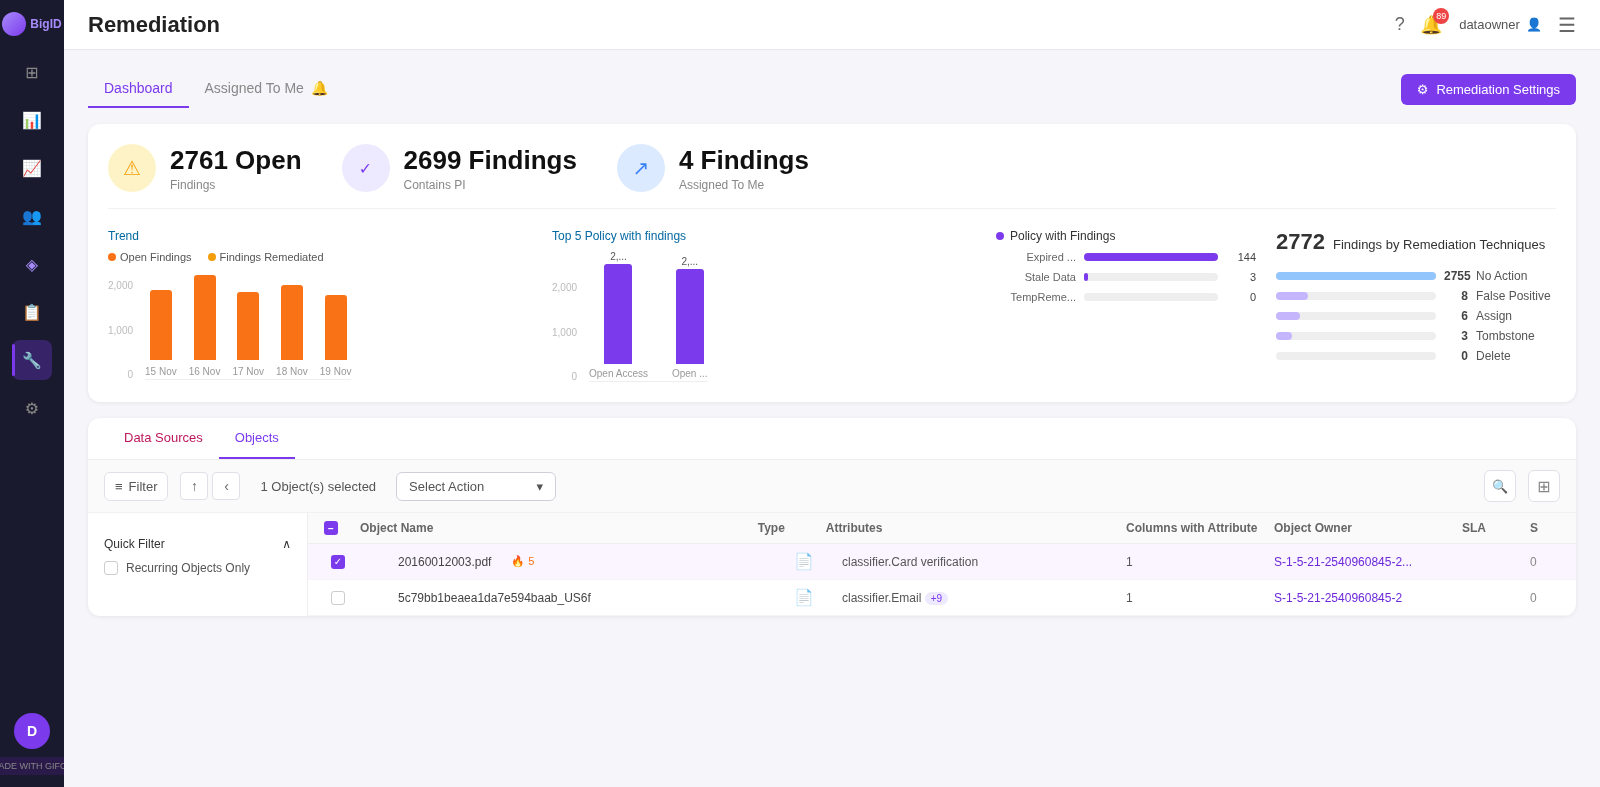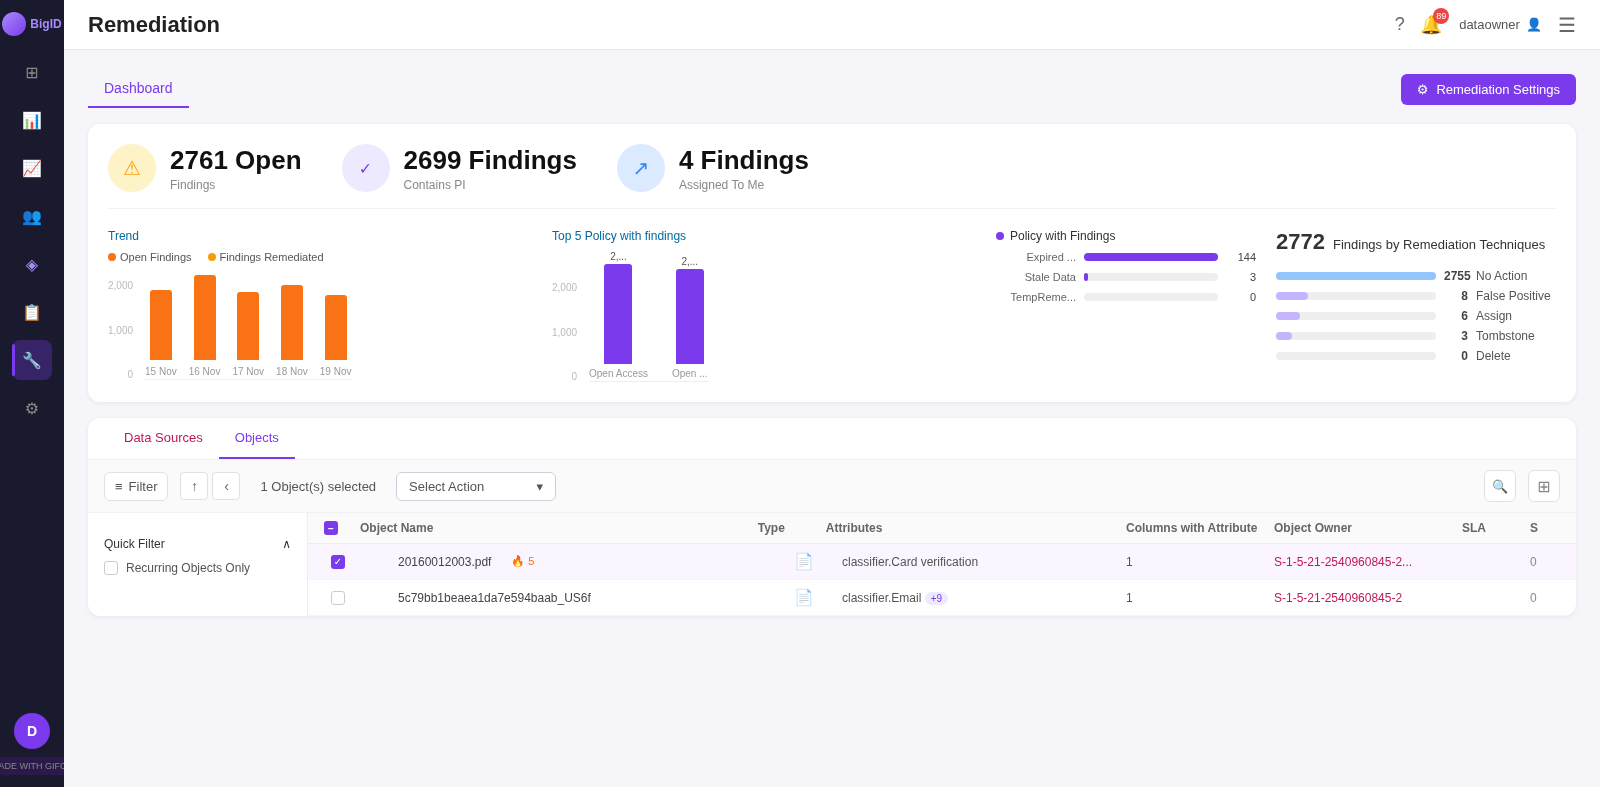--- a/index.html
+++ b/index.html
@@ -121,21 +121,21 @@
     .th-s { width: 30px; flex-shrink: 0; }
     .table-row-item { display: flex; align-items: center; padding: 8px 16px; border-bottom: 1px solid #f5f5f8; font-size: 12px; color: #444; gap: 8px; }
     .row-check-checked { width: 28px; flex-shrink: 0; display: flex; align-items: center; justify-content: center; }
     .checked-box { width: 14px; height: 14px; background: #7c3aed; border-radius: 3px; display: flex; align-items: center; justify-content: center; color: white; font-size: 10px; }
     .unchecked-box { width: 14px; height: 14px; border: 1px solid #ccc; border-radius: 3px; }
     .row-name { flex: 2; display: flex; align-items: center; gap: 20px; margin-left: 38px; }
     .fire-badge { color: #f97316; font-size: 11px; }
     .row-type { width: 60px; flex-shrink: 0; text-align: center; color: #7c3aed; font-size: 16px; }
     .row-attr { flex: 1.5; color: #555; }
     .row-cols { width: 140px; flex-shrink: 0; color: #555; }
-    .row-owner { width: 180px; flex-shrink: 0; color: #be185d; overflow: hidden; text-overflow: ellipsis; white-space: nowrap; }
+    .row-owner { width: 180px; flex-shrink: 0; color: #6d28d9; overflow: hidden; text-overflow: ellipsis; white-space: nowrap; }
     .row-sla { width: 60px; flex-shrink: 0; }
     .row-s { width: 30px; flex-shrink: 0; color: #888; }
     .plus-badge { background: #ede9fe; color: #7c3aed; border-radius: 10px; padding: 1px 6px; font-size: 10px; }
   </style>
 </head>
 <body>
 
 <nav class="sidebar">
   <div class="sidebar-logo">
     <div class="sidebar-logo-icon"></div>
@@ -176,20 +176,24 @@
     </div>
   </header>
 
   <div class="content">
 
     <div class="tabs">
       <div class="tab-list">
         <div class="tab active">
           <span>Dashboard</span>
         </div>
+        <div class="tab">
+          <span>Assigned To Me</span>
+          <span class="tab-bell">🔔</span>
+        </div>
       </div>
       <button class="remediation-btn">
         <span>⚙</span>
         <span>Remediation Settings</span>
       </button>
     </div>
 
     <div class="stats-card">
 
       <div class="stats-row">

